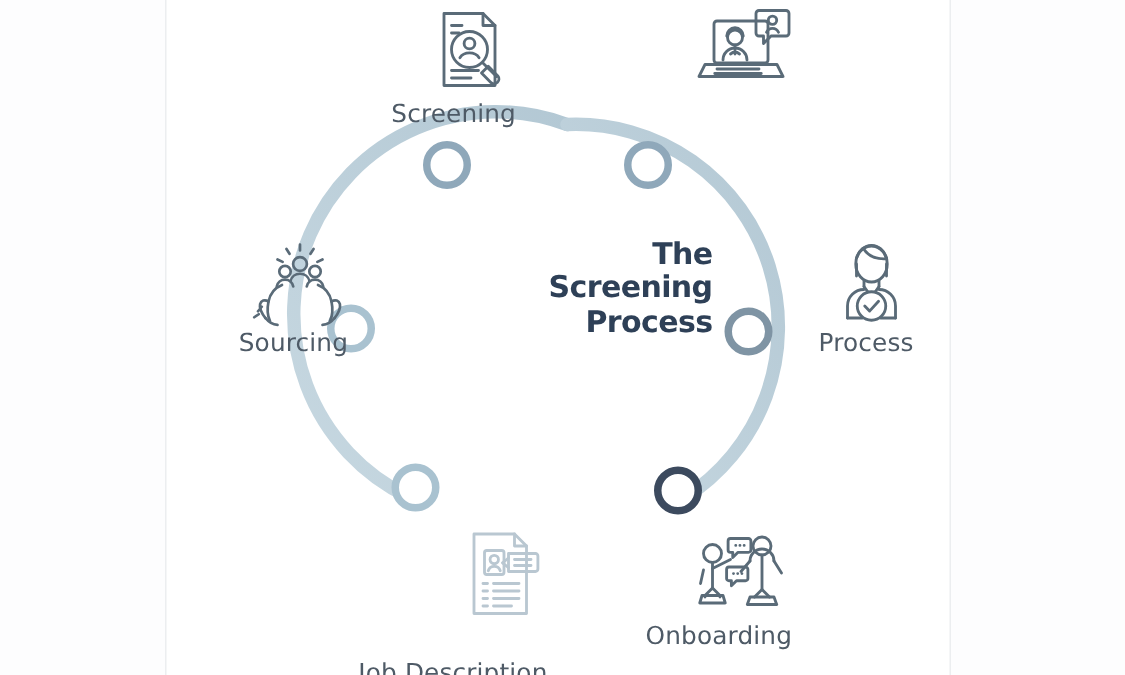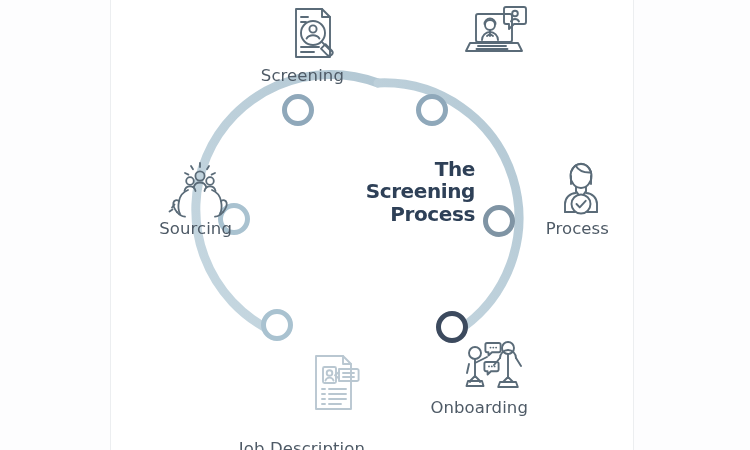--- a/index.html
+++ b/index.html
@@ -76,21 +76,21 @@
     font-family: "DejaVu Sans", "Liberation Sans", sans-serif;
   }
   .node-icon { line-height: 0; }
 
   
   .node-screening      { left: 222px; top: 2px;   width: 122px; }
   .node-interviewing   { left: 400px; top: 2px;   width: 130px; }
   .node-sourcing       { left: 128px; top: 160px; width: 104px; }
   .node-hiring         { left: 517px; top: 160px; width: 92px;  }
   .node-jobdescription { left: 205px; top: 352px; width: 160px; gap: 21px; }
-  .node-onboarding     { left: 392px; top: 336px; width: 136px; }
+  .node-onboarding     { left: 392px; top: 352px; width: 136px; }
 
   .node-screening .node-label,
   .node-interviewing .node-label { margin-top: 2px; }
   .node-sourcing .node-label,
   .node-hiring .node-label { margin-top: 1px; }
   .node-jobdescription .node-label,
   .node-onboarding .node-label { margin-top: 4px; }
 </style>
 </head>
 <body>

